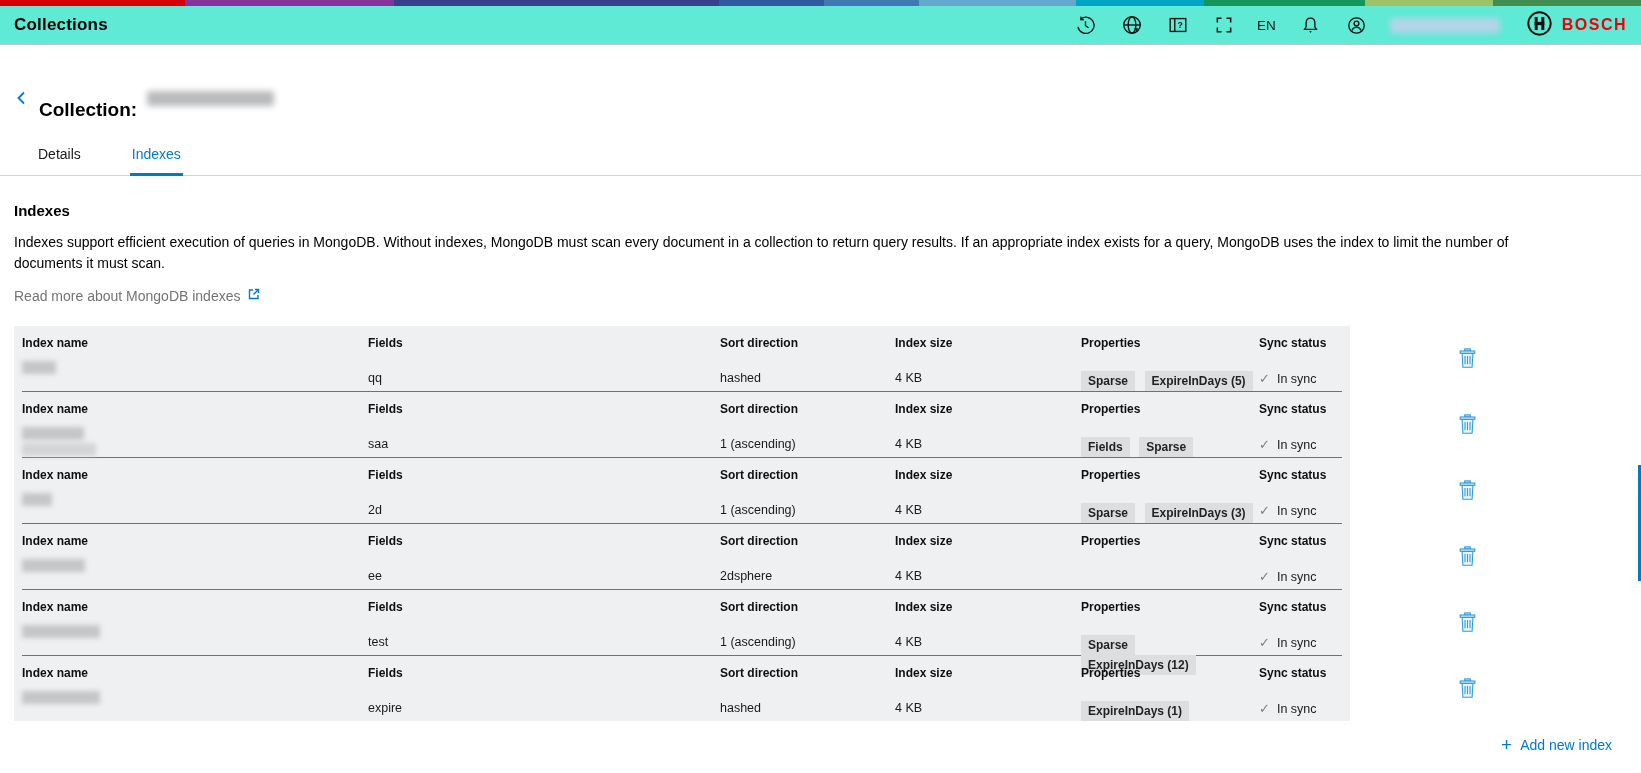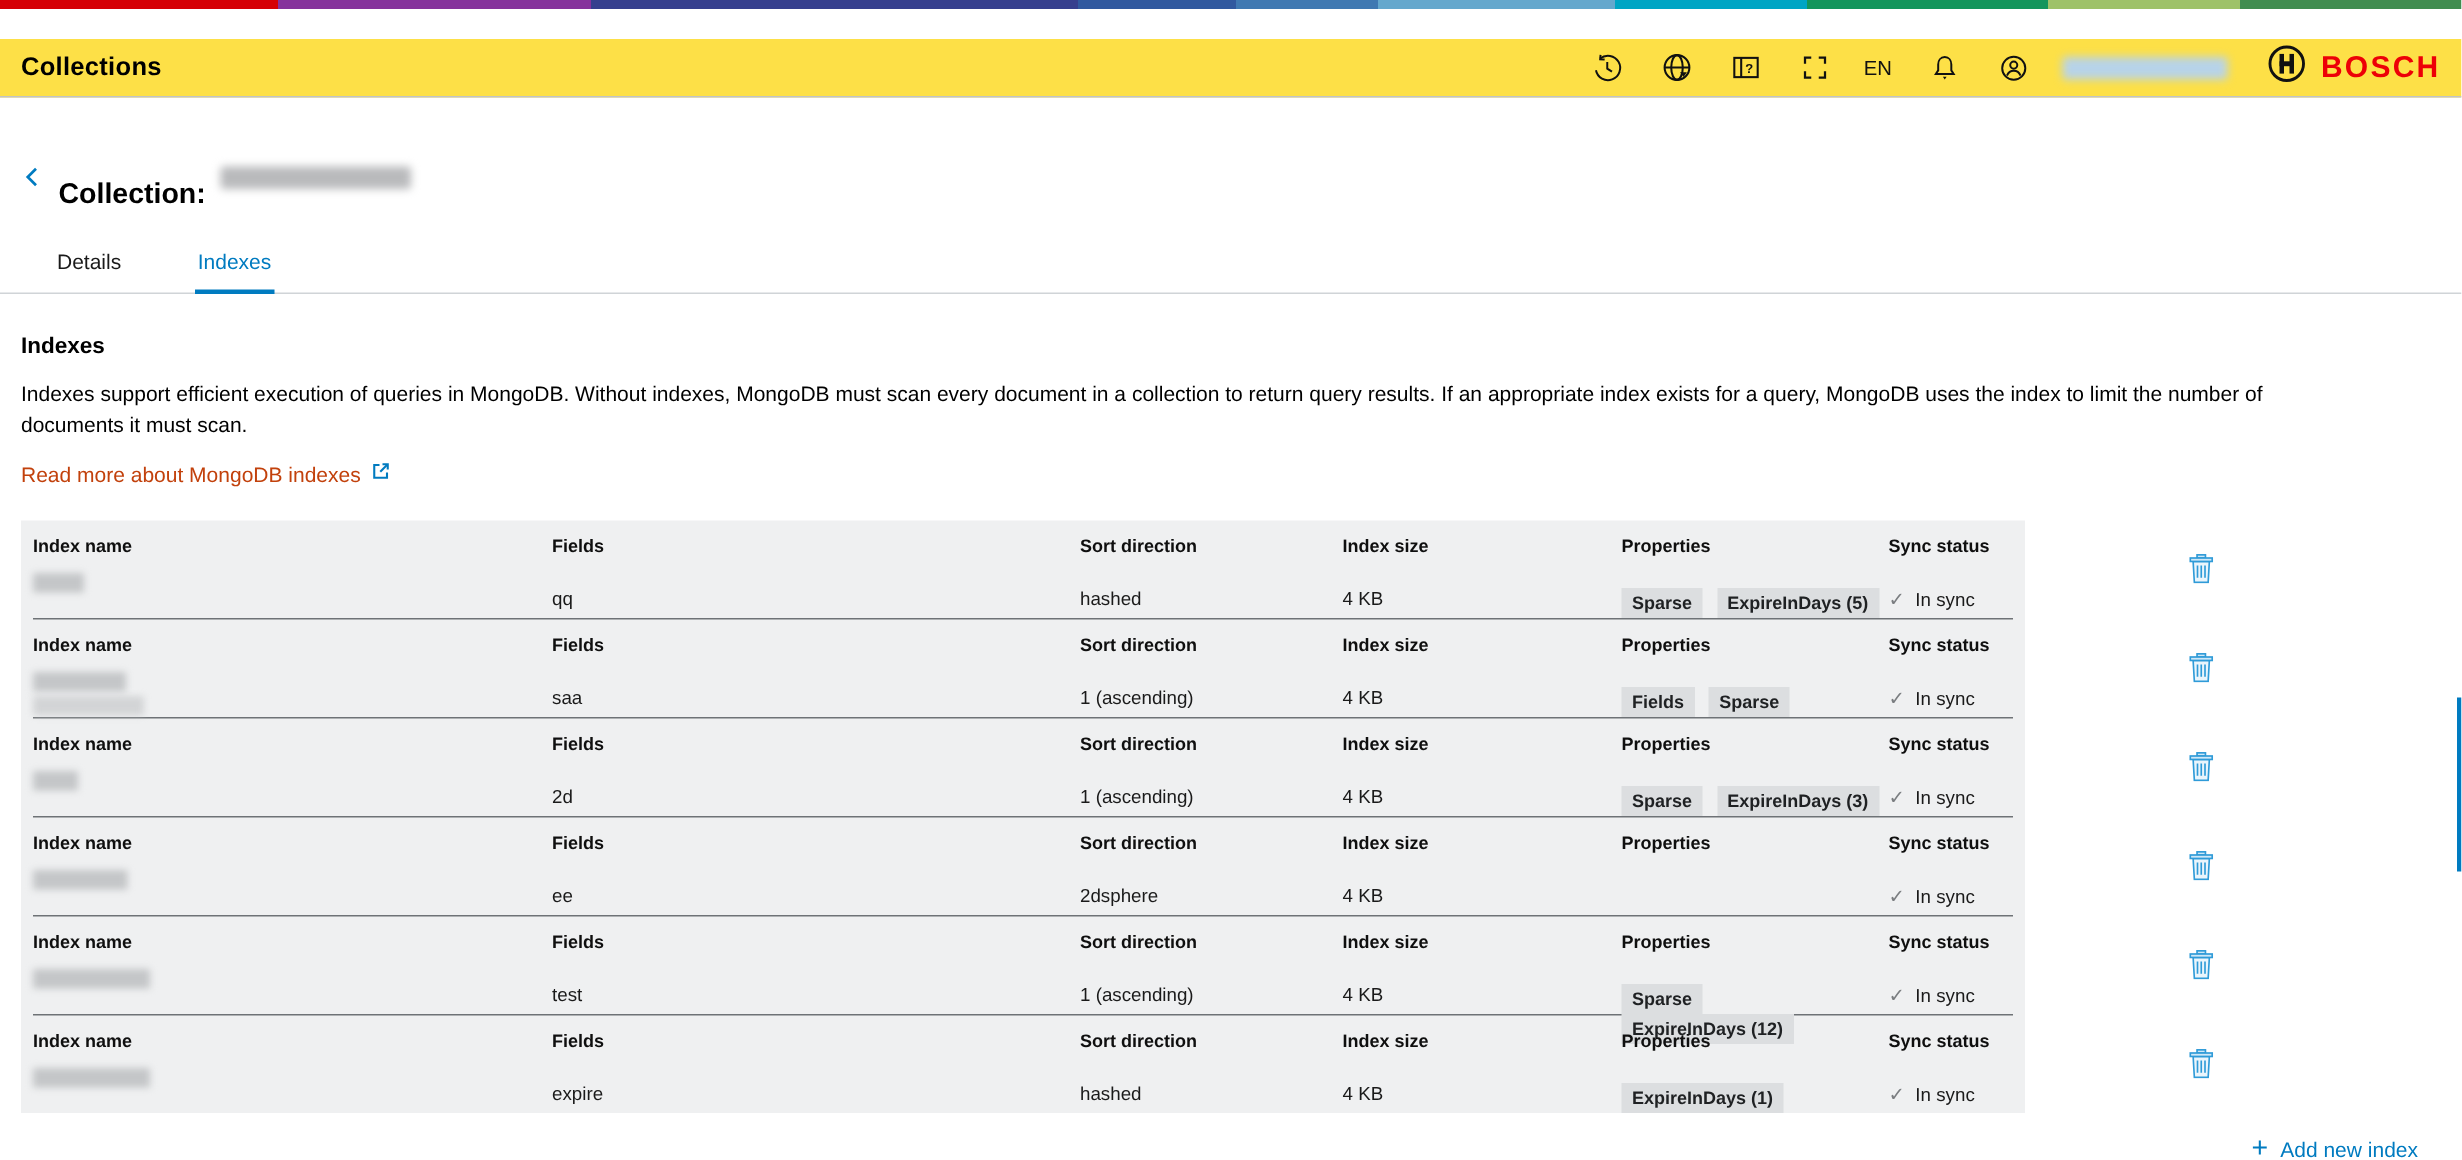--- a/index.html
+++ b/index.html
@@ -15,39 +15,39 @@
     height:6px; width:100%;
     background:linear-gradient(90deg,
       #d50005 0 11.3%, #86329c 11.3% 24%, #363f8e 24% 43.8%,
       #31599f 43.8% 50.2%, #4079b2 50.2% 56%, #65a8cd 56% 65.6%,
       #00a5c4 65.6% 73.4%, #13955c 73.4% 83.2%, #9ec269 83.2% 91%,
       #418d50 91% 100%);
   }
   
   .topbar {
     height:39px; display:flex; align-items:center;
-    padding:0 14px; border-bottom:1px solid #bfc3c7; background:#fde047;margin-top:20px;
+    padding:0 14px; border-bottom:1px solid #bfc3c7; background:#5eead4;
   }
   .topbar-title { font-size:17px; font-weight:bold; letter-spacing:.2px; }
   .topbar-right { margin-left:auto; display:flex; align-items:center; gap:0; }
   .icon-btn {
     background:none; border:none; padding:0; margin:0 0 0 24px;
     width:22px; height:22px; display:flex; align-items:center; justify-content:center;
     cursor:pointer; color:#111;
   }
   .lang-btn {
     background:none; border:none; margin-left:22px; padding:0;
     font-family:"Liberation Sans",sans-serif; font-size:13.5px; color:#111; cursor:pointer;
   }
   .user-redact {
     margin-left:22px; width:110px; height:15px; border-radius:2px;
     background:#b7d3e9; filter:blur(3px);
   }
   .brand { display:flex; align-items:center; margin-left:26px; }
-  .brand-word { color:#ed0007; font-weight:bold; font-size:20px; letter-spacing:1.5px; margin-left:9px; }
+  .brand-word { color:#ed0007; font-weight:bold; font-size:16px; letter-spacing:1.5px; margin-left:9px; }
   
   .content { padding:0 14px; }
   .collection-header { margin-top:30px; display:flex; align-items:center; }
   .back-btn { background:none; border:none; padding:0; width:18px; height:18px; cursor:pointer; margin-right:7px; display:flex; align-items:center; }
   .collection-title { font-size:19px; font-weight:bold;margin-top:24px; }
   .title-redact { margin-left:10px; width:127px; height:15px; background:#b9babc; filter:blur(3px); border-radius:2px; }
   
   .tabs {
     margin:16px -14px 0 -14px; padding:0 14px 0 36px;
     border-bottom:1px solid #d0d4d7; display:flex; gap:47px;
@@ -56,21 +56,21 @@
     background:none; border:none; padding:9px 2px 11px 2px; margin-bottom:-1px;
     font-family:"Liberation Sans",sans-serif; font-size:14px; color:#1a1a1a; cursor:pointer;
     border-bottom:3px solid transparent;
   }
   .tab.active { color:#007bc0; border-bottom-color:#007bc0; }
   
   .section-heading { font-size:15px; font-weight:bold; margin:26px 0 0 0; }
   .section-desc { font-size:14px; line-height:21px; margin:13px 0 0 0; max-width:1526px; }
   .read-more {
     margin-top:13px; display:inline-flex; align-items:flex-end; gap:7px;
-    color:#c2410c; font-size:14px; text-decoration:none; cursor:pointer;
+    color:#737373; font-size:14px; text-decoration:none; cursor:pointer;
   }
   
   .index-table { margin-top:21px; width:1336px; background:#eff0f1; }
   .sep { height:1px; background:#6e7276; margin:0 8px; }
   .row {
     display:grid;
     grid-template-columns:346px 352px 175px 186px 178px 200px 1fr;
     padding:8px 0 0 8px; height:65px;
   }
   .cell-label { font-size:12px; font-weight:bold; color:#0f0f0f; padding-top:2px; }

